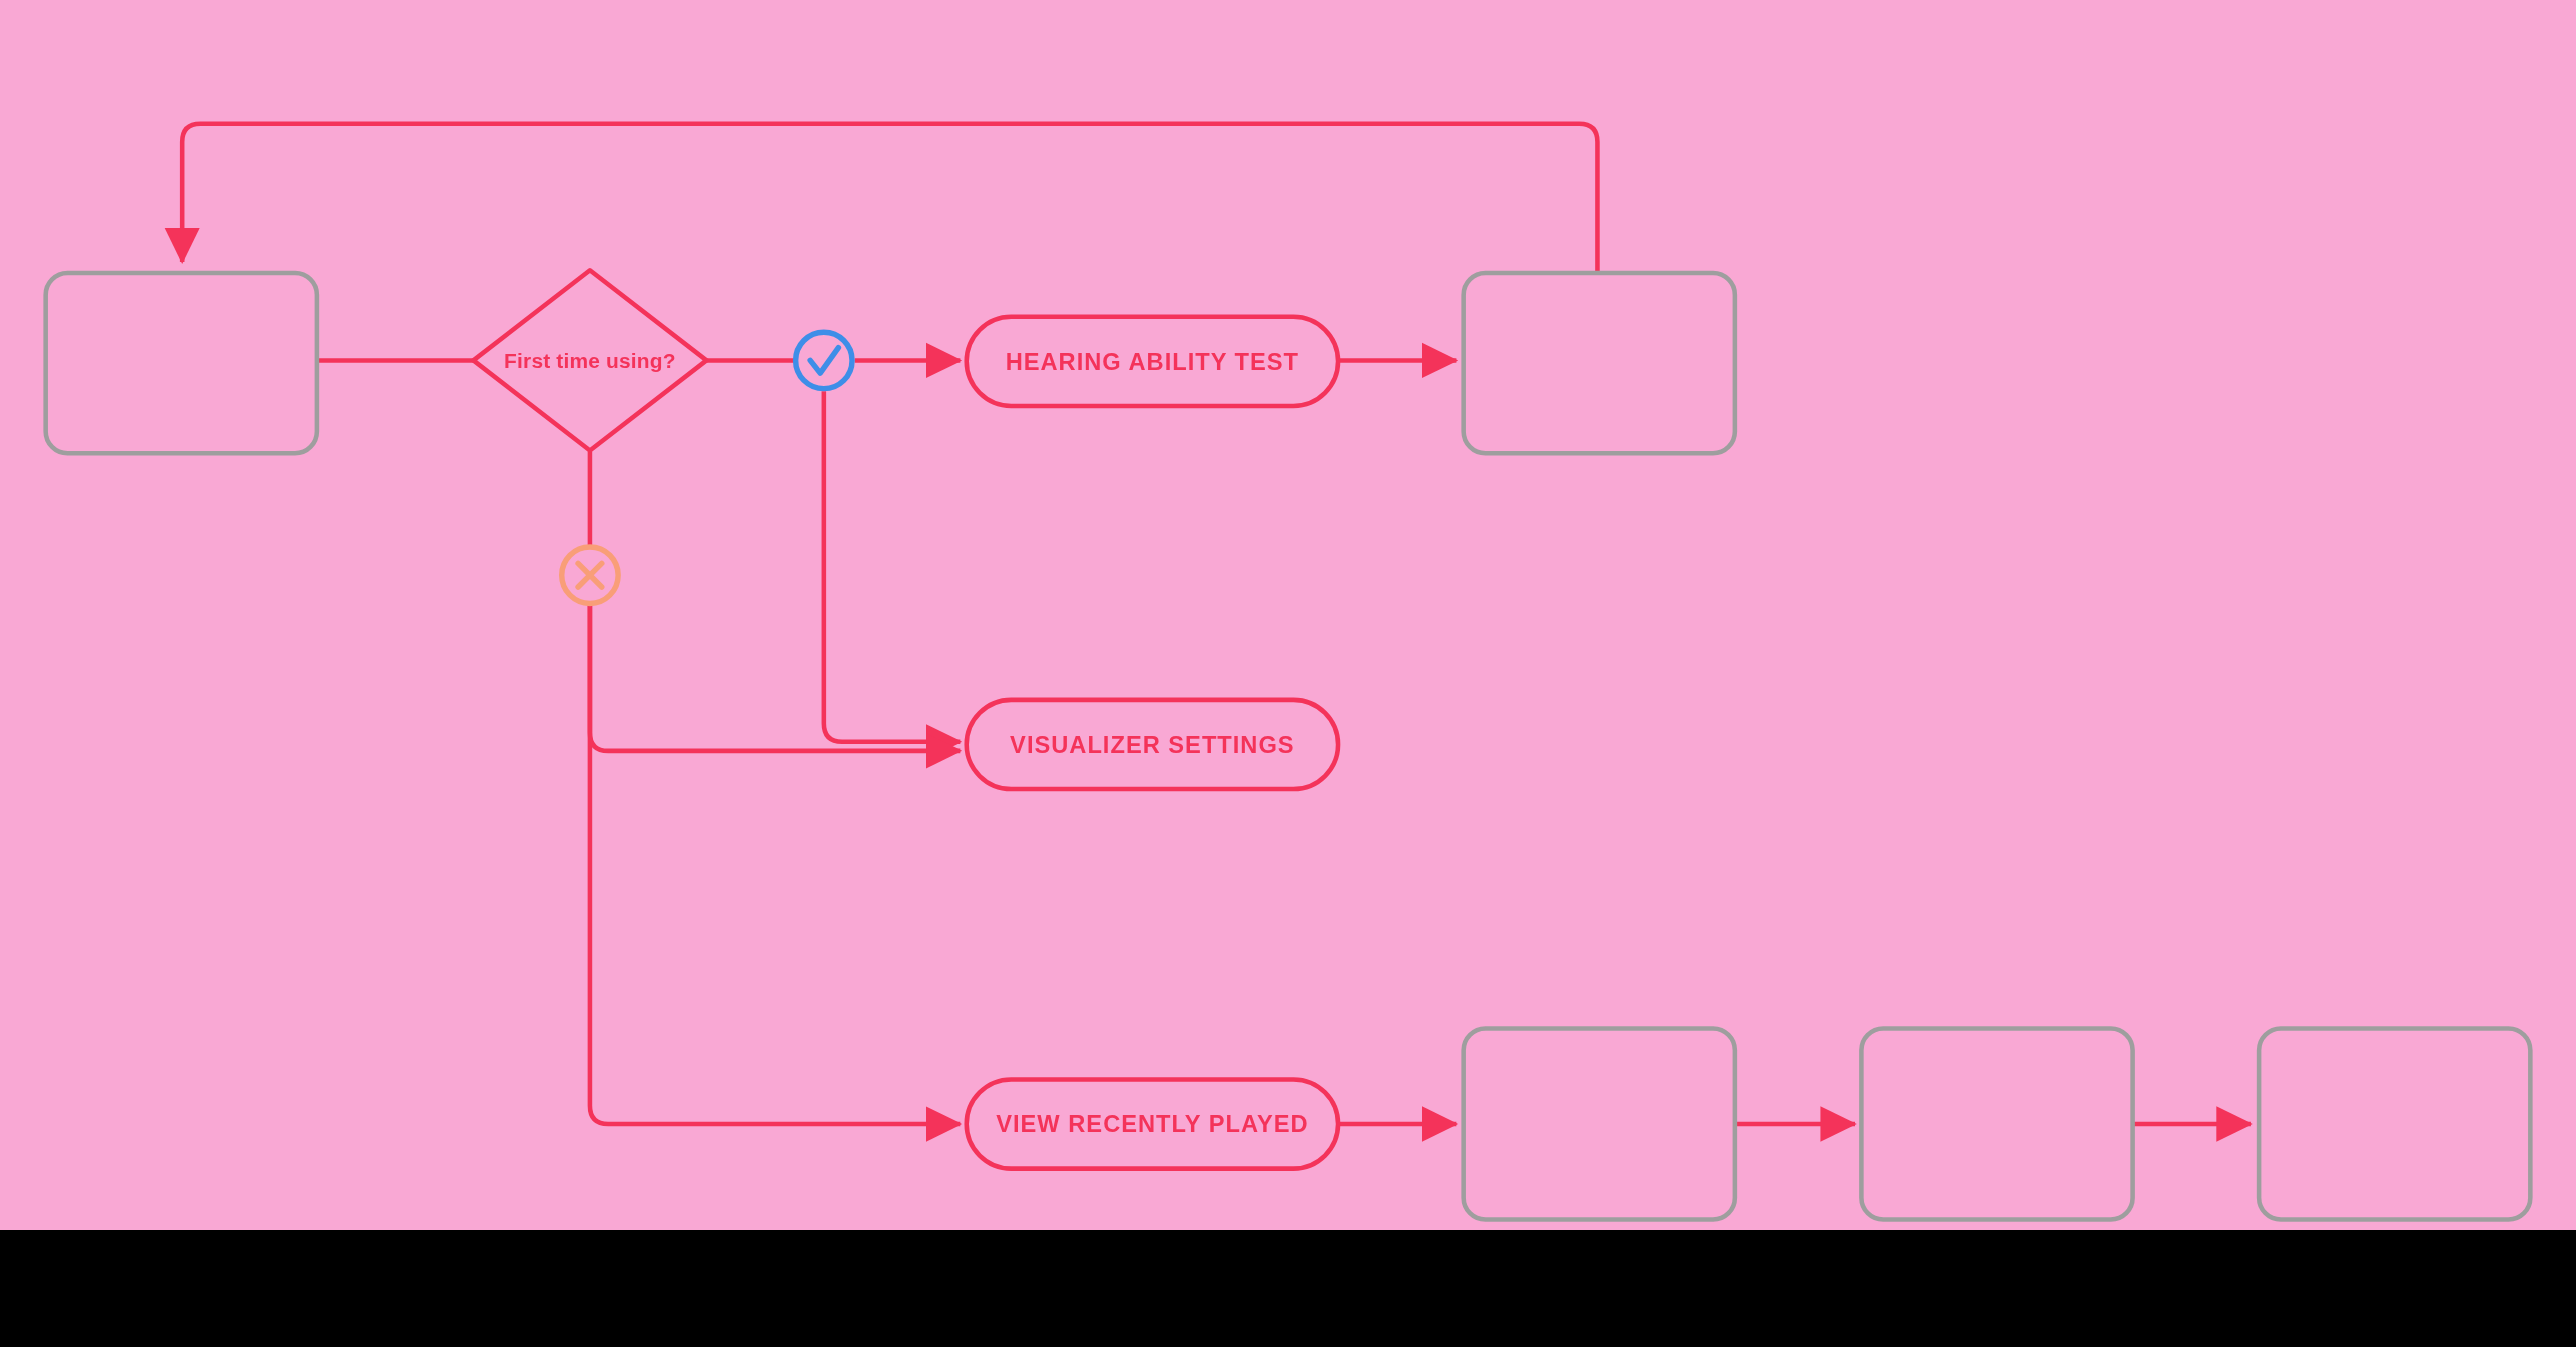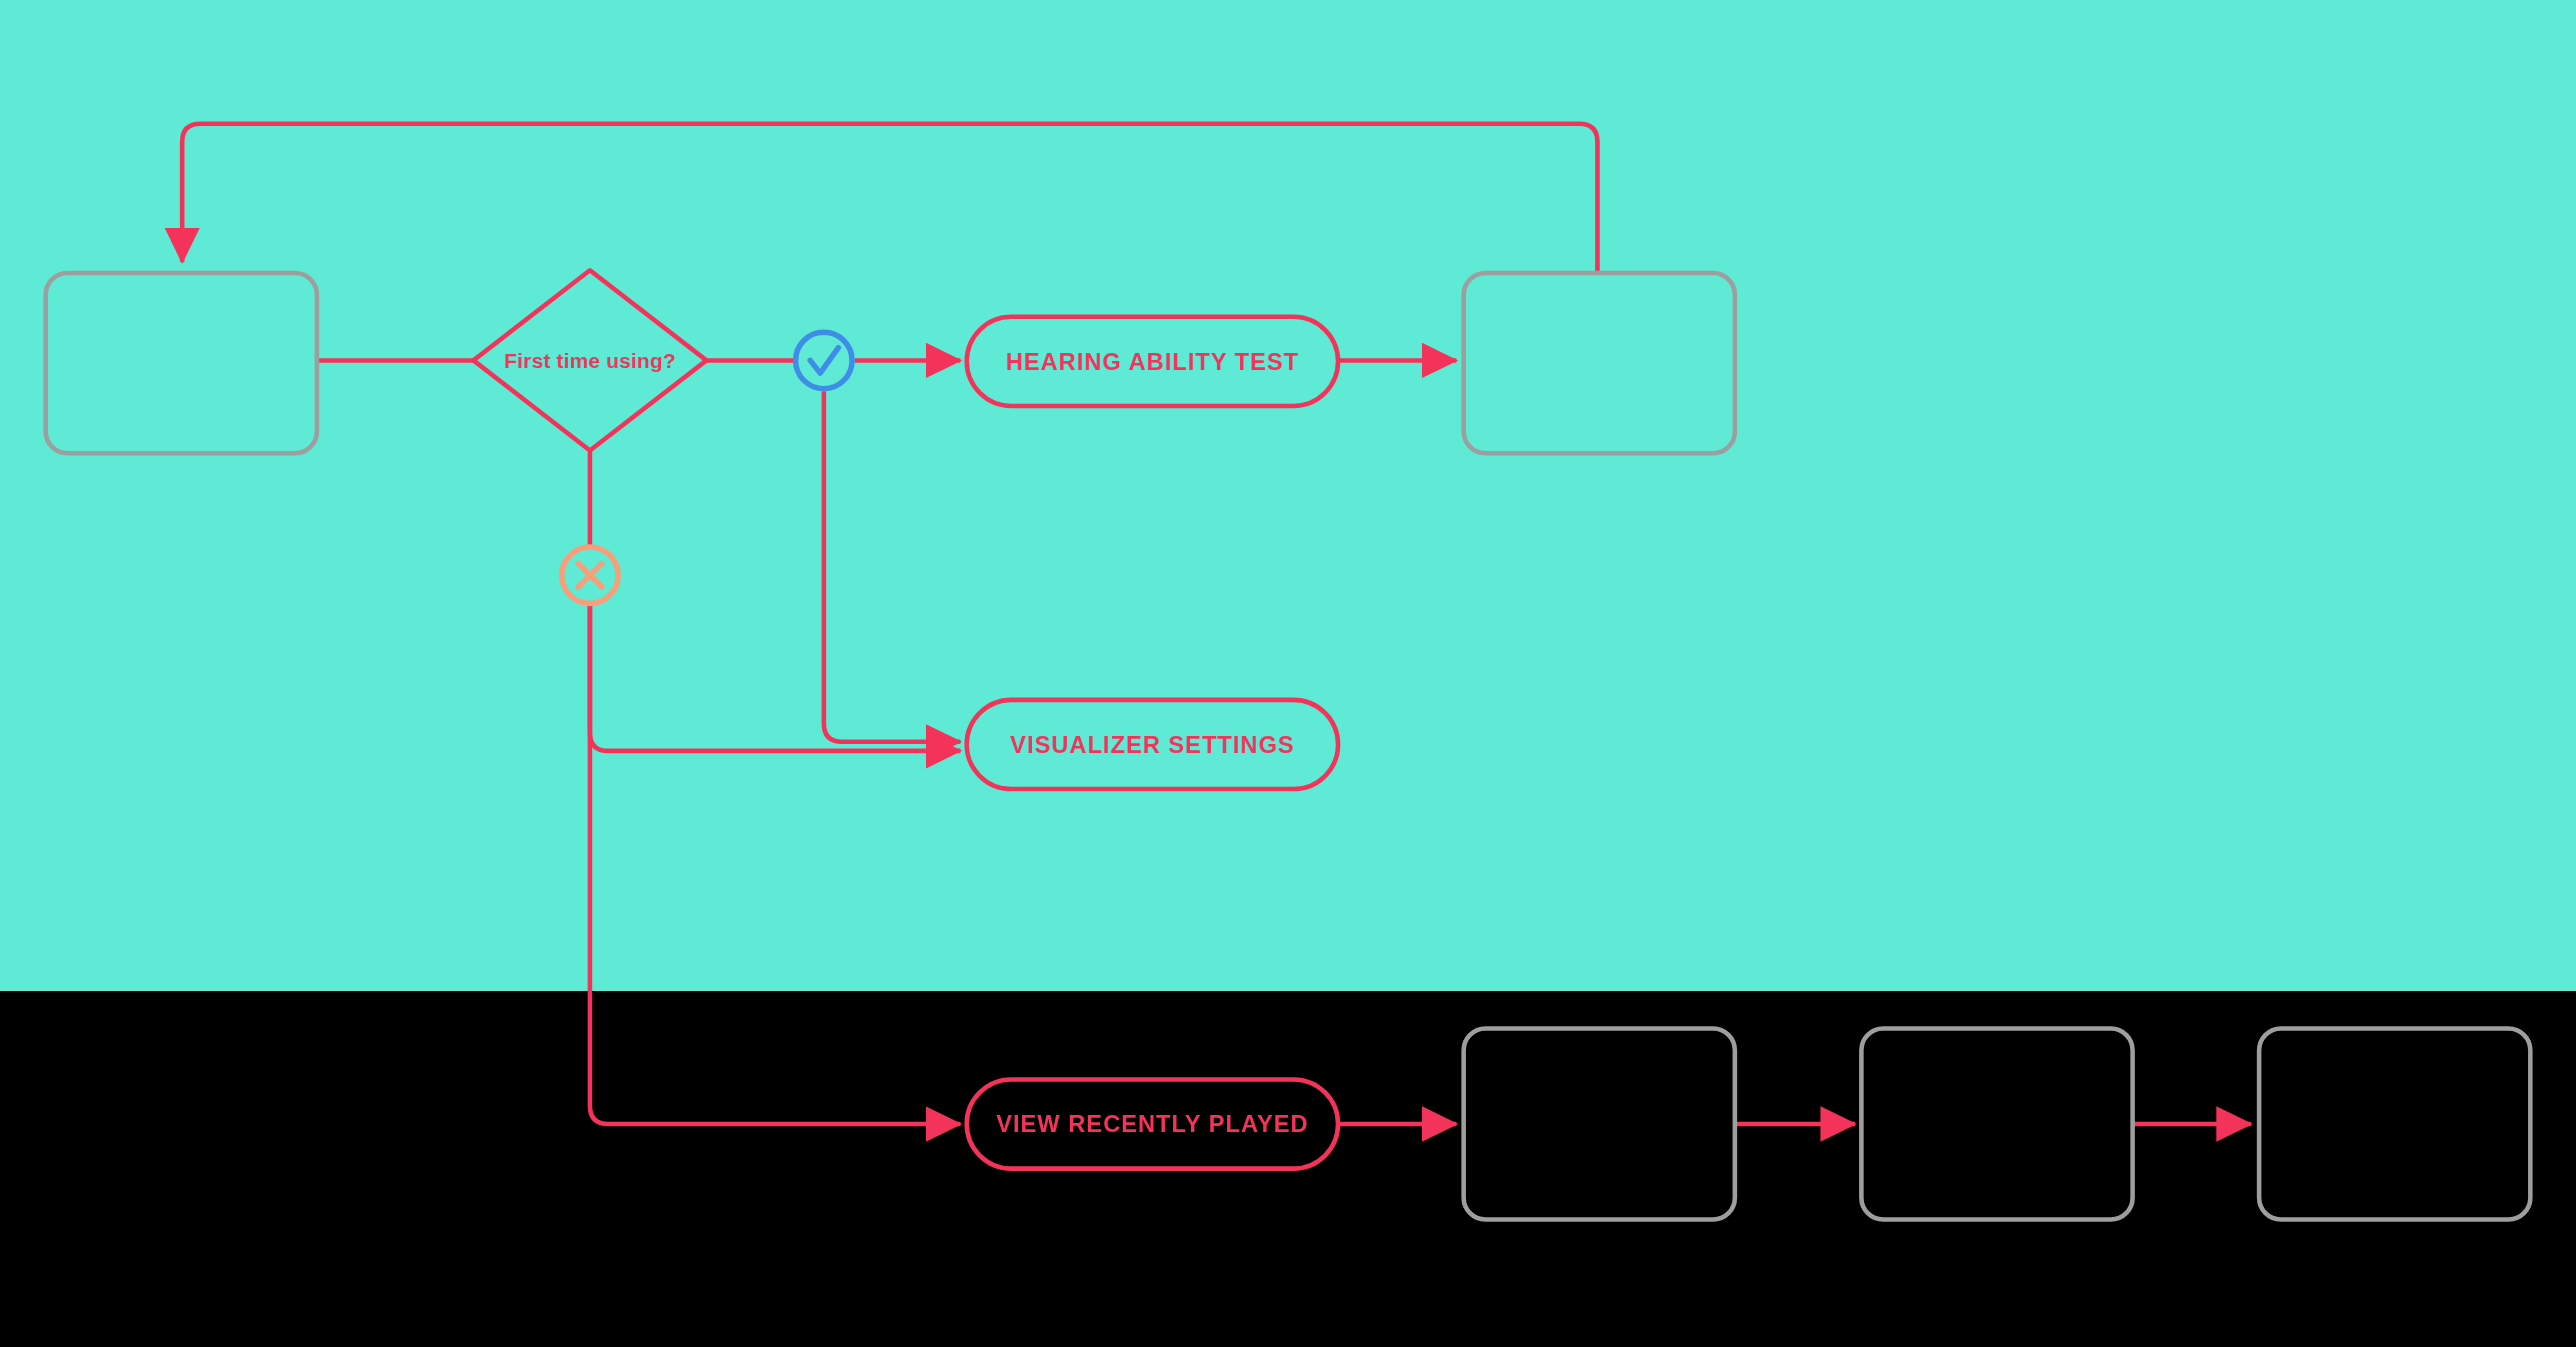--- a/index.html
+++ b/index.html
@@ -10,22 +10,22 @@
   }
   body {
     width: 2576px;
     height: 1347px;
     overflow: hidden;
     font-family: "Liberation Sans", sans-serif;
   }
   #canvas-root {
     position: relative;
     width: 2576px;
-    height: 991px;
-    background: #5eead4;
+    height: 1230px;
+    background: #f9a8d4;
   }
   svg.diagram-layer {
     position: absolute;
     top: 0;
     left: 0;
     width: 2576px;
     height: 1347px;
     display: block;
   }
   .node-label {

